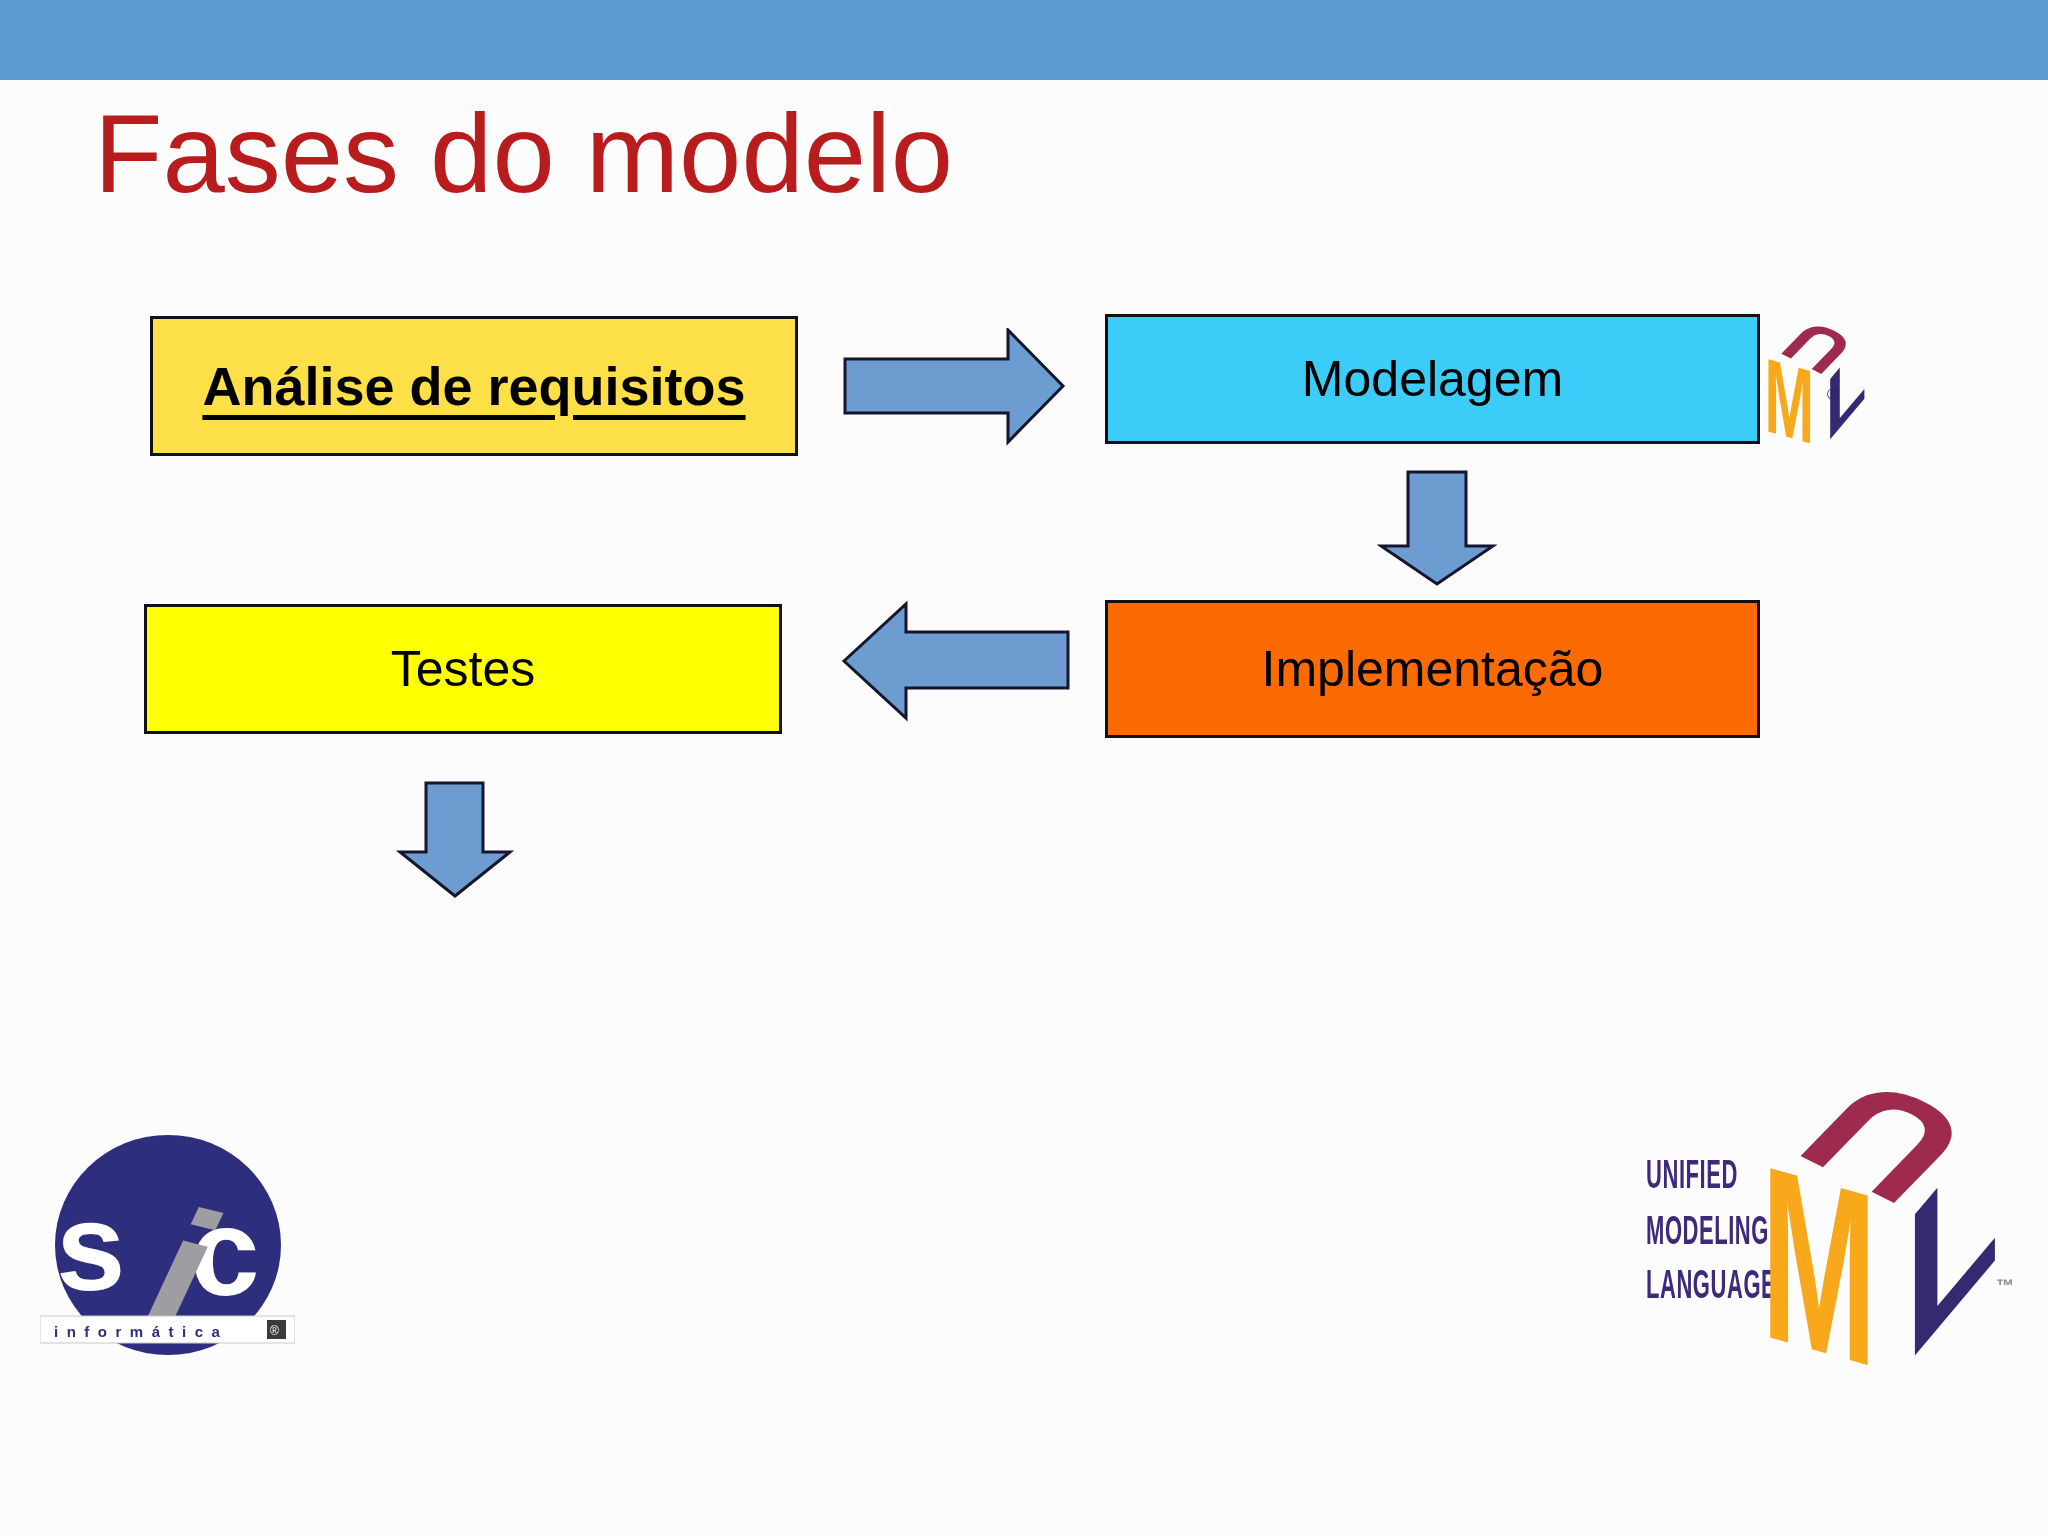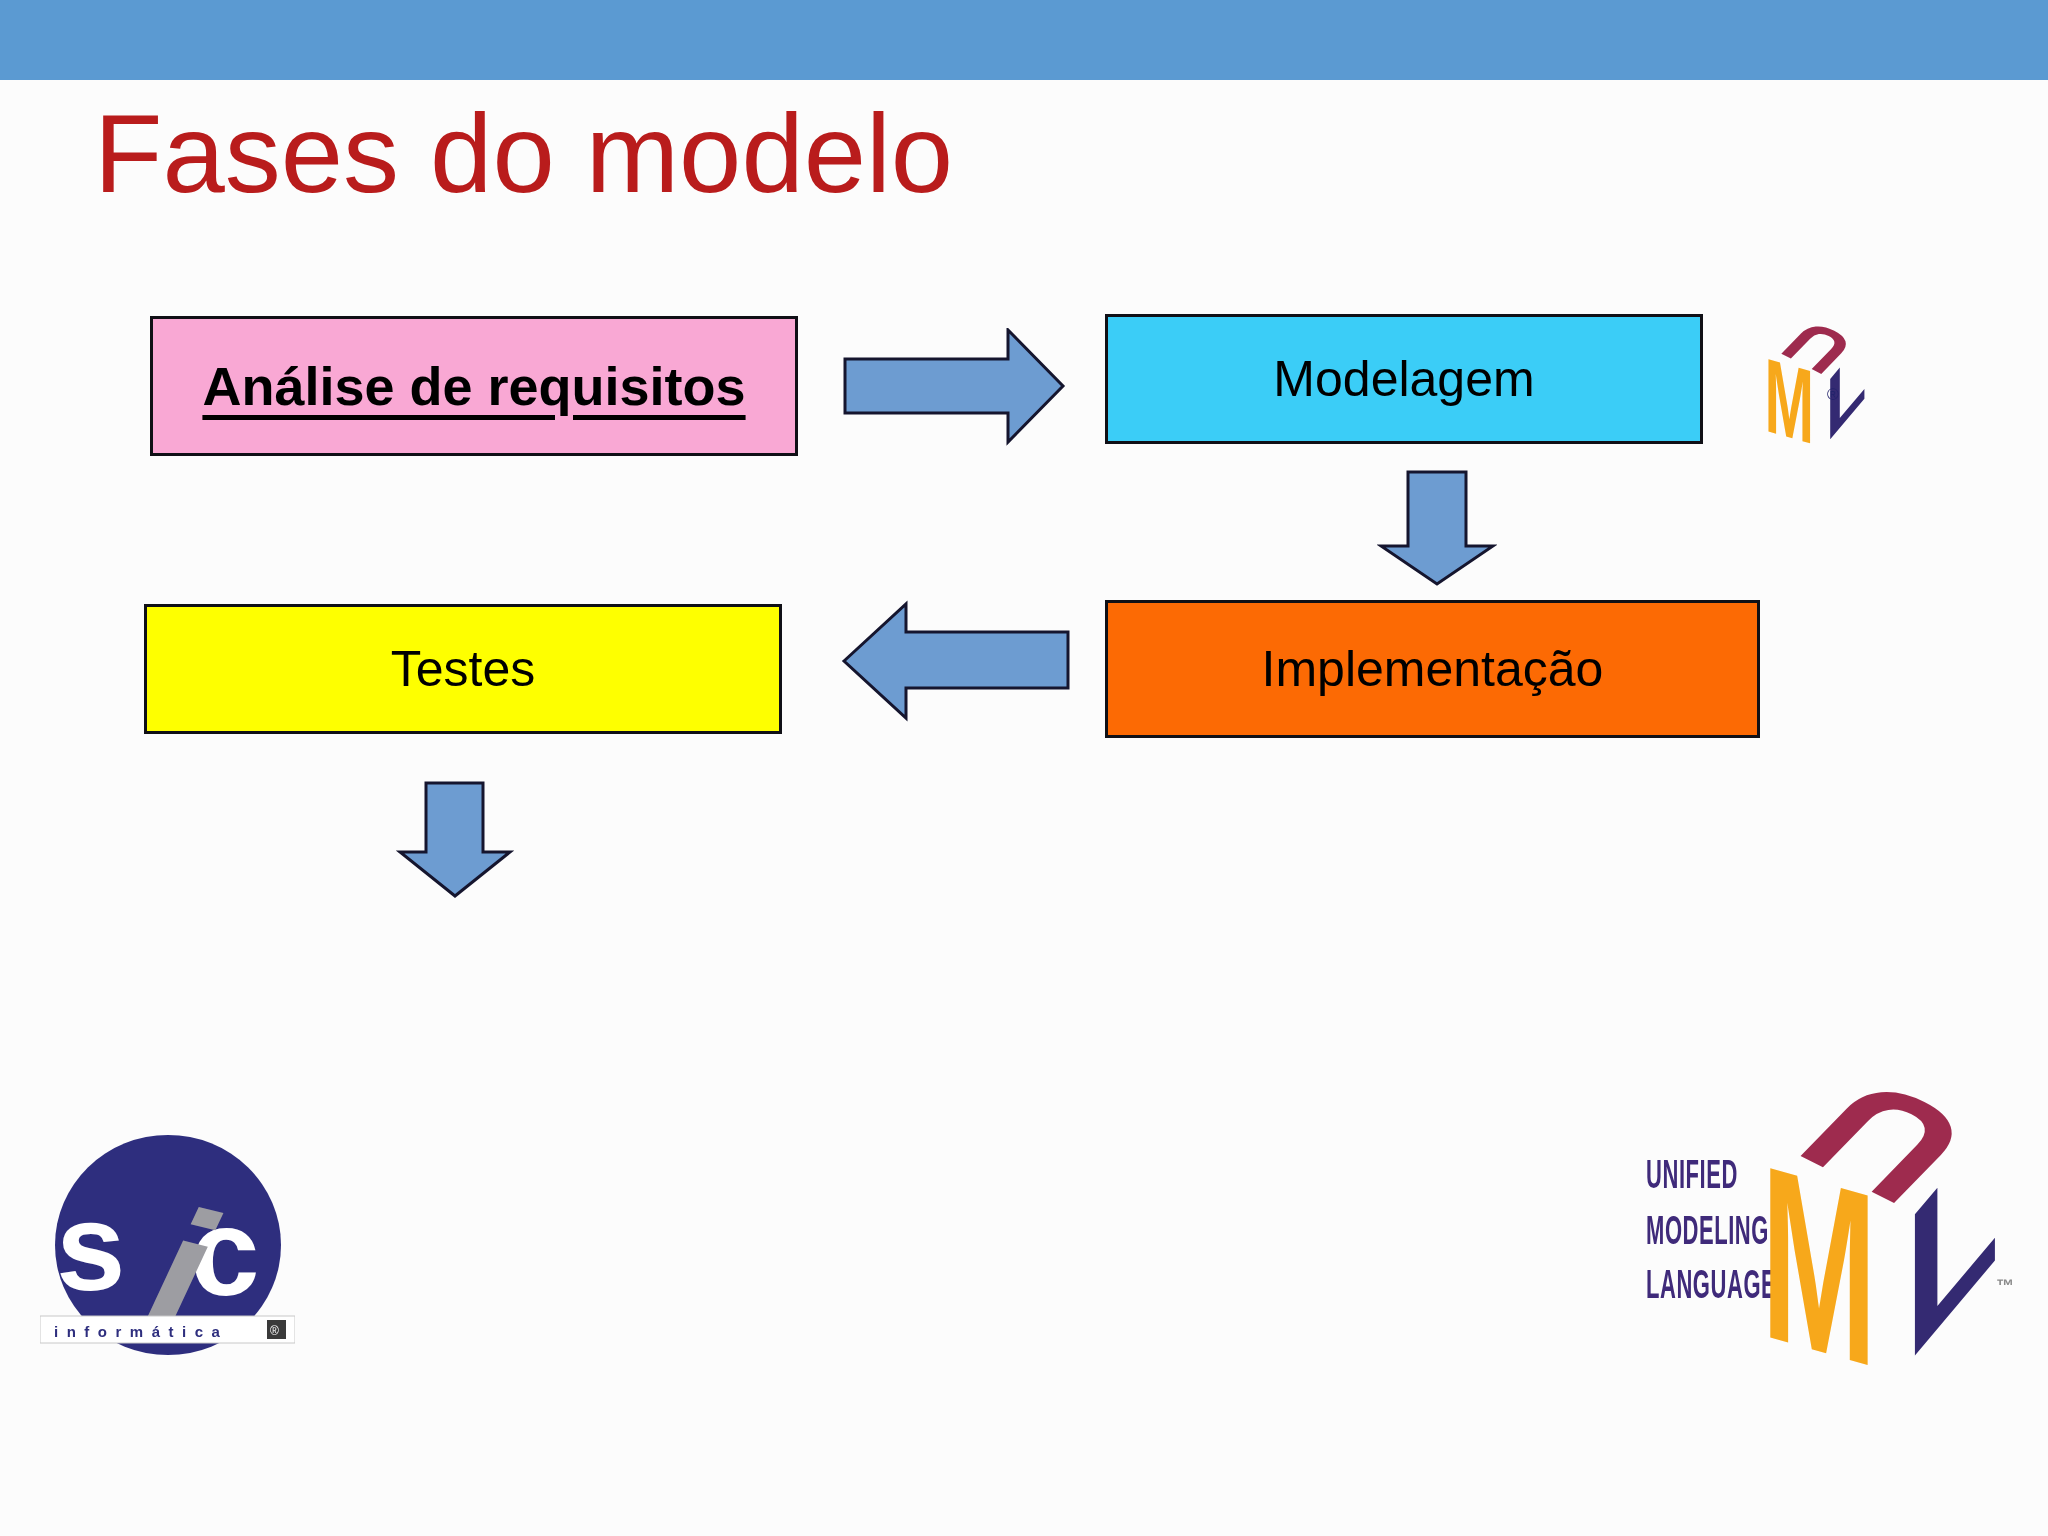--- a/index.html
+++ b/index.html
@@ -19,21 +19,21 @@
     border:3px solid #101016; color:#000;
     display:flex; align-items:center; justify-content:center;
     text-align:center;
   }
   .node .lbl { font-size:50px; }
   .node .lbl-em {
     font-size:54px; font-weight:bold;
     text-decoration:underline; text-decoration-thickness:5px; text-underline-offset:10px;
   }
   #node-analise      { left:150px; top:316px;  width:648px; height:140px; }
-  #node-modelagem    { left:1105px; top:314px; width:598px; height:130px; }
+  #node-modelagem    { left:1105px; top:314px; width:655px; height:130px; }
   #node-implementacao{ left:1105px; top:600px; width:655px; height:138px;text-align:center; }
   #node-testes       { left:144px; top:604px;  width:638px; height:130px; }
   #node-manutencao   { left:120px; top:927px;  width:655px; height:130px; }
   .arr { position:absolute; }
   .uml-line {
     position:absolute; left:1646px;
     font-size:40px; font-weight:bold; letter-spacing:1px;
     transform:scaleX(0.55); transform-origin:left top; white-space:nowrap;
   }
   .tm-mark { position:absolute; left:1996px; top:1276px; font-size:18px; font-weight:bold; color:#8a8a8a; }
@@ -42,21 +42,21 @@
 </style>
 </head>
 <body>
 
 <div class="slide">
 
   <div class="topbar" style="background-color: rgb(91, 154, 210);"></div>
 
   <div class="title" style="color: #b91c1c;">Fases do modelo</div>
 
-  <div class="node" id="node-analise" style="background-color: #f9a8d4;">
+  <div class="node" id="node-analise" style="background-color: #fde047;">
     <span class="lbl-em">Análise de requisitos</span>
   </div>
 
   <div class="node" id="node-modelagem" style="background-color: rgb(59, 205, 247);">
     <span class="lbl">Modelagem</span>
   </div>
 
   <div class="node" id="node-implementacao" style="background-color: rgb(252, 106, 4);">
     <span class="lbl">Implementação</span>
   </div>

